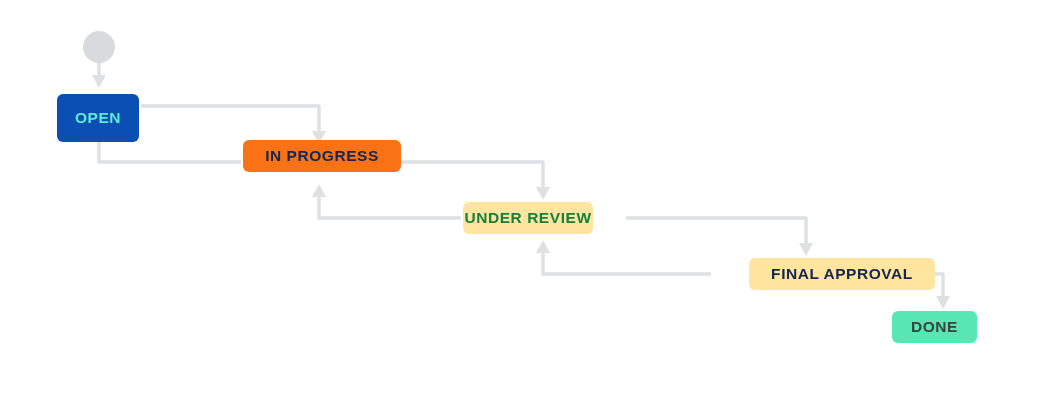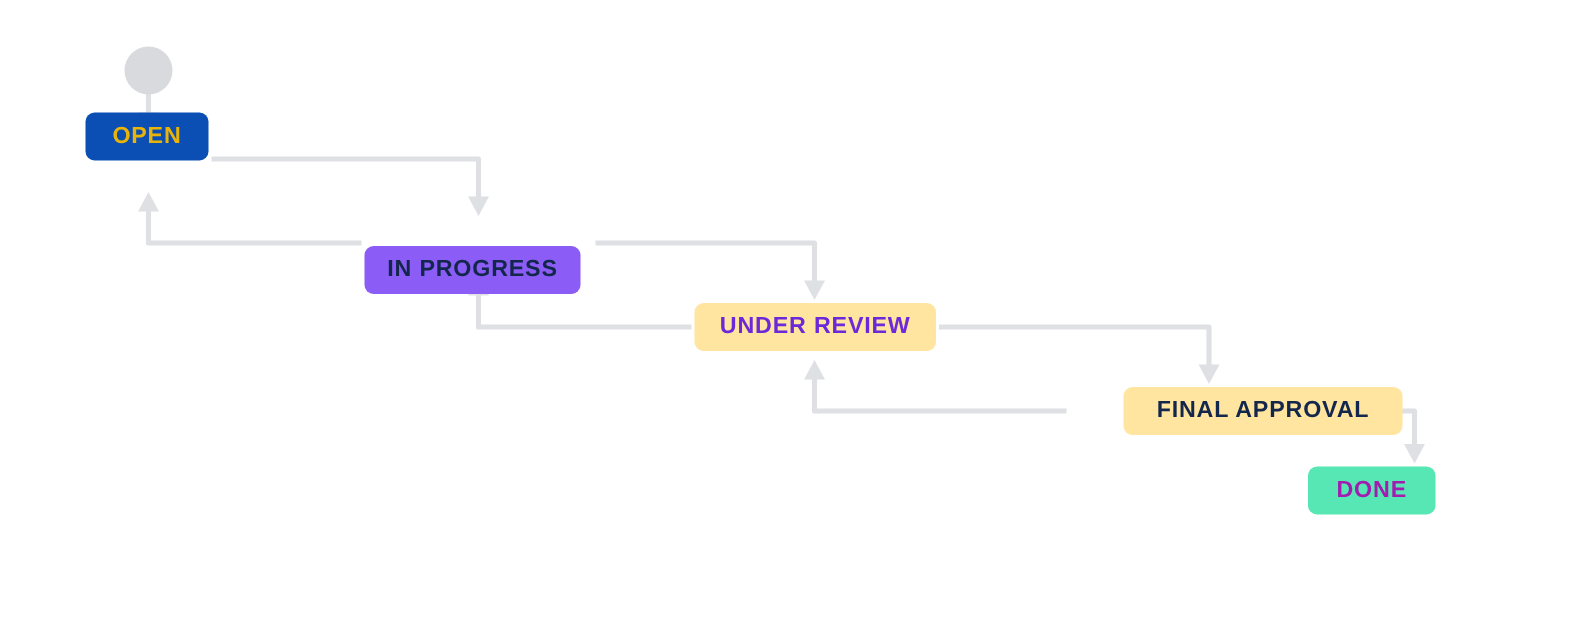--- a/index.html
+++ b/index.html
@@ -103,33 +103,33 @@
     </g>
 
     <g>
       <path d="M 901 274 L 943 274 L 943 297" fill="none" stroke="#DEE0E4" stroke-width="3.4" stroke-linecap="butt" stroke-linejoin="round"></path>
       <polygon points="943,309 936,296 950,296" fill="#DEE0E4"></polygon>
     </g>
   </svg>
 
   <div id="start-node" style="left: 83px; top: 31px; width: 32px; height: 32px; background: rgb(216, 218, 222);"></div>
 
-  <div class="node" style="left: 57px; top: 75px; width: 82px; height: 32px; background: rgb(11, 79, 180); color: #eab308;">
+  <div class="node" style="left: 57px; top: 94px; width: 82px; height: 48px; background: rgb(11, 79, 180); color: #5eead4;">
     <span class="node-label">OPEN</span>
   </div>
 
-  <div class="node" style="left: 243px; top: 164px; width: 144px; height: 32px; background: #8b5cf6; color: rgb(19, 38, 75);">
+  <div class="node" style="left: 243px; top: 140px; width: 158px; height: 32px; background: #f97316; color: rgb(19, 38, 75);">
     <span class="node-label">IN PROGRESS</span>
   </div>
 
-  <div class="node" style="left: 463px; top: 202px; width: 161px; height: 32px; background: rgb(255, 229, 160); color: #6d28d9;">
+  <div class="node" style="left: 463px; top: 202px; width: 130px; height: 32px; background: rgb(255, 229, 160); color: #15803d;">
     <span class="node-label">UNDER REVIEW</span>
   </div>
 
   <div class="node" style="left: 713px; top: 258px; width: 186px; height: 32px; background: rgb(255, 229, 160); color: rgb(19, 38, 75); margin-left: 36px;">
     <span class="node-label">FINAL APPROVAL</span>
   </div>
 
-  <div class="node" style="left: 872px; top: 311px; width: 85px; height: 32px; background: rgb(87, 231, 180); color: #a21caf;">
+  <div class="node" style="left: 892px; top: 311px; width: 85px; height: 32px; background: rgb(87, 231, 180); color: #404040;">
     <span class="node-label">DONE</span>
   </div>
 
 </div>
 
 </body></html>

